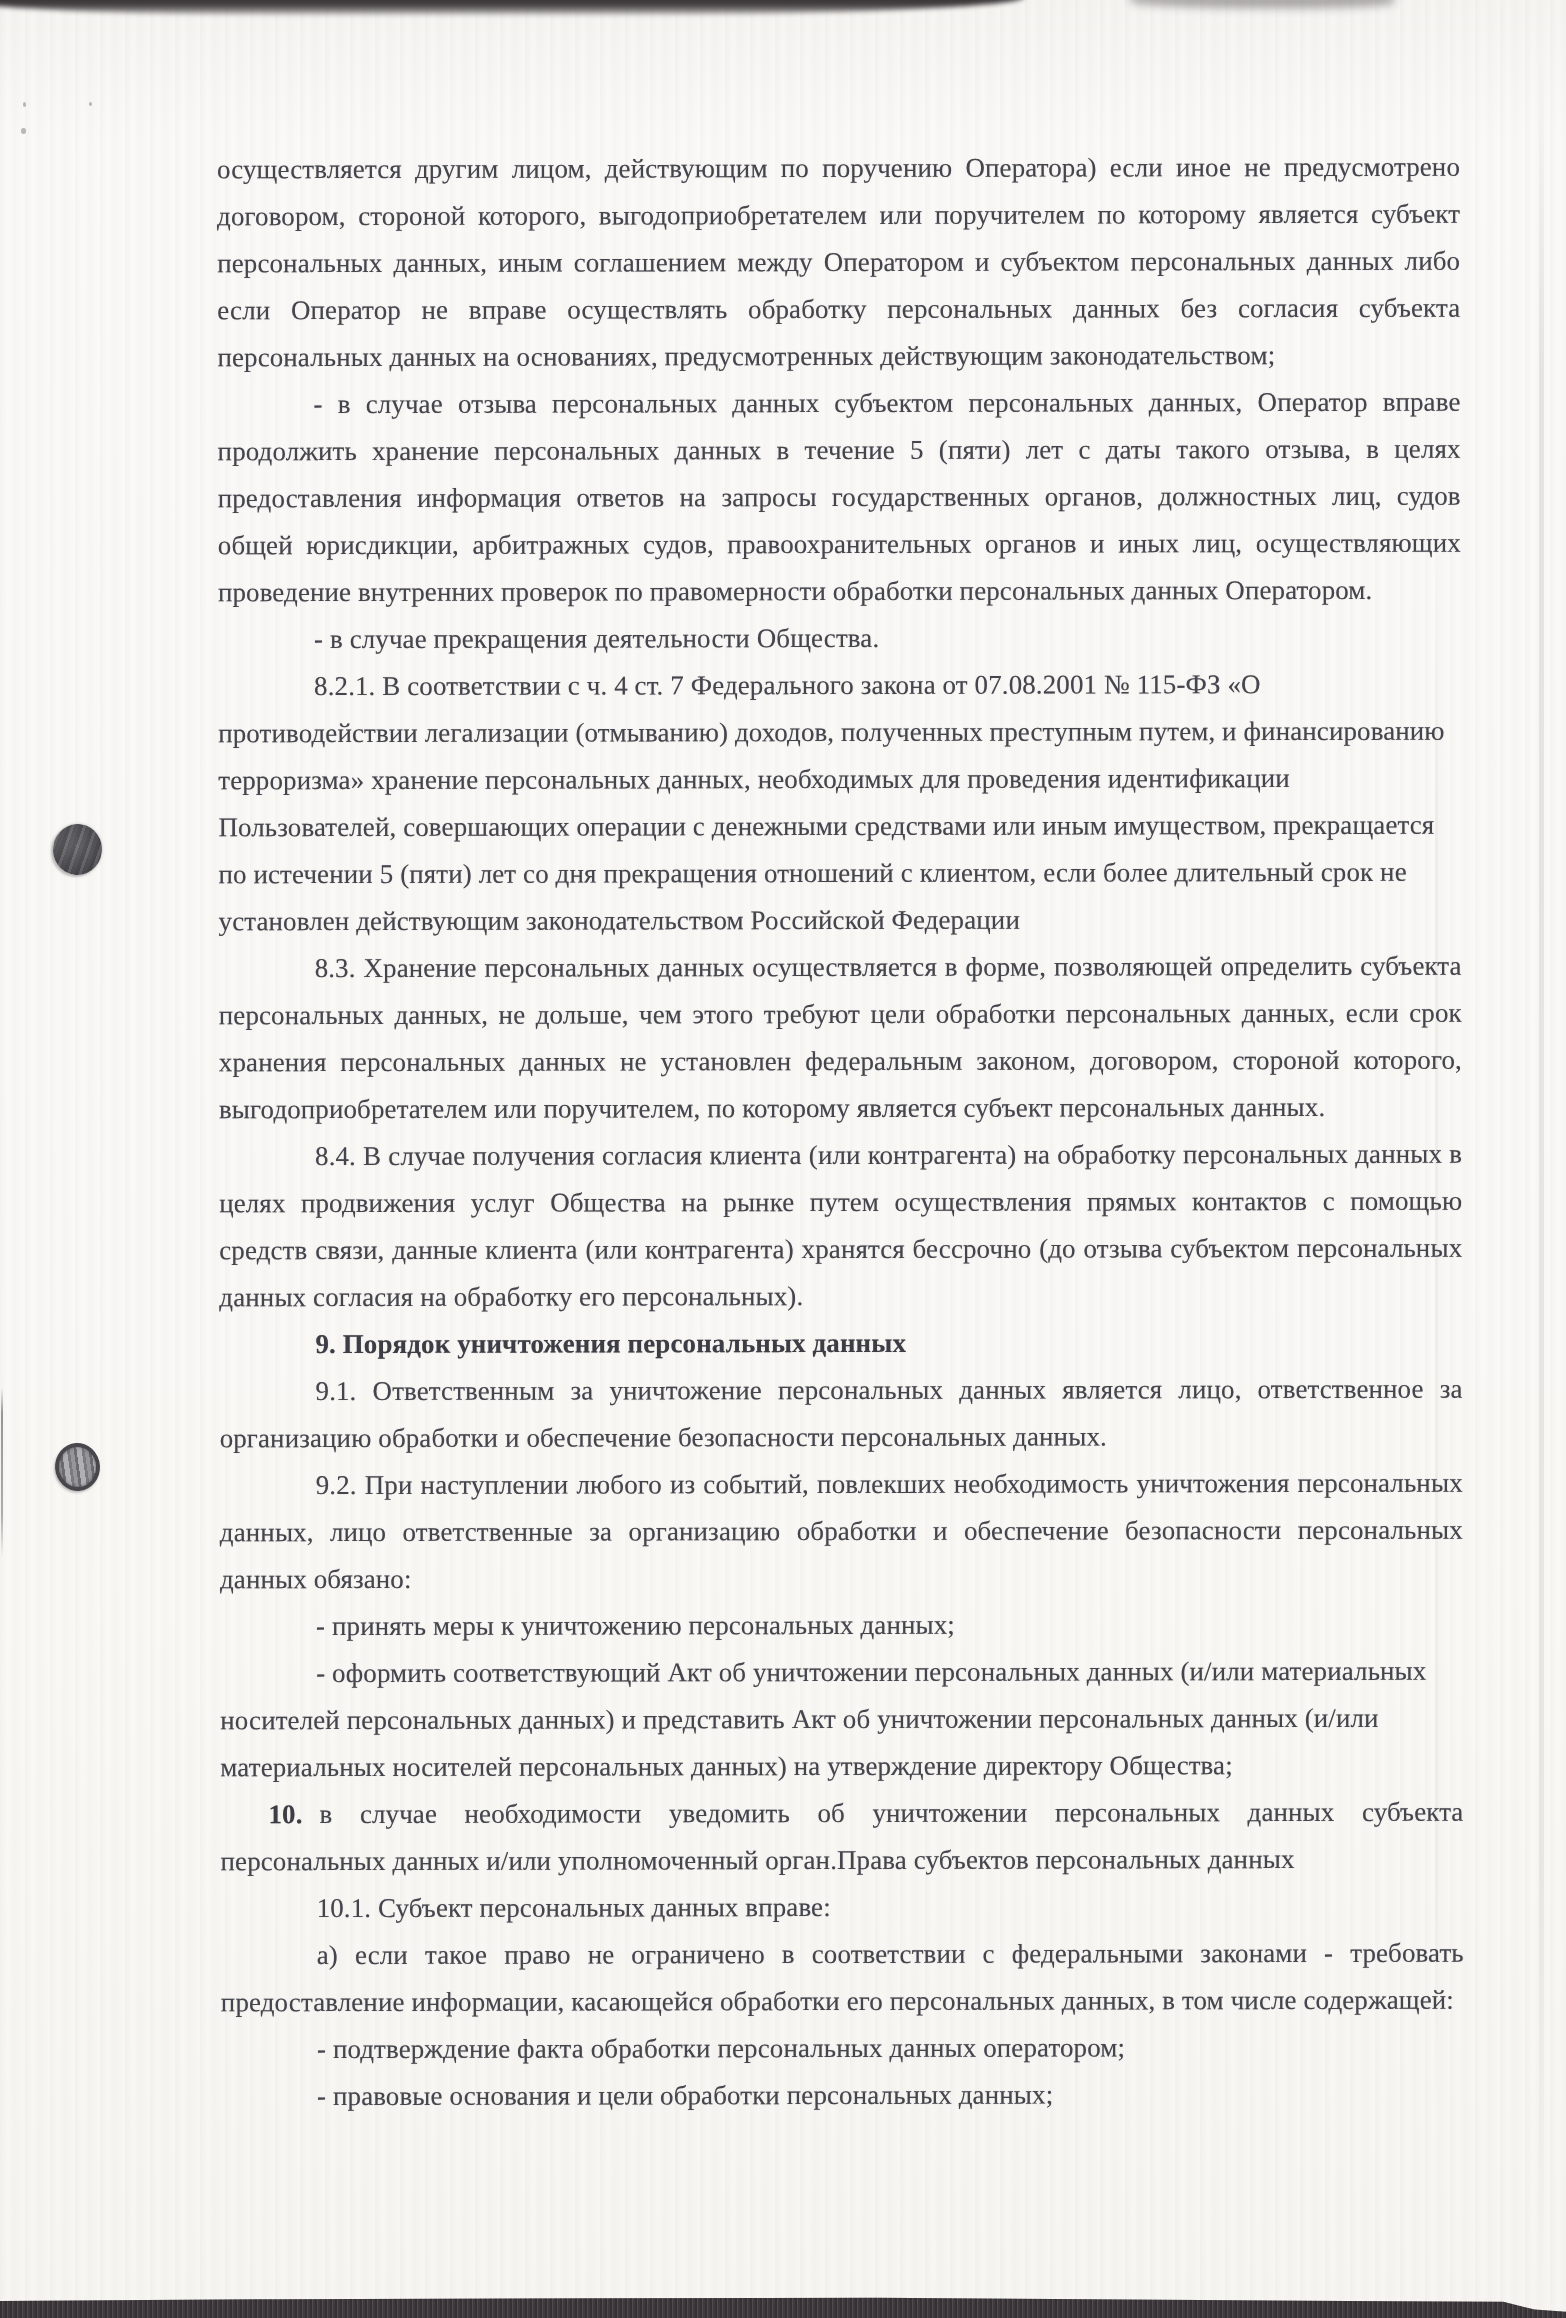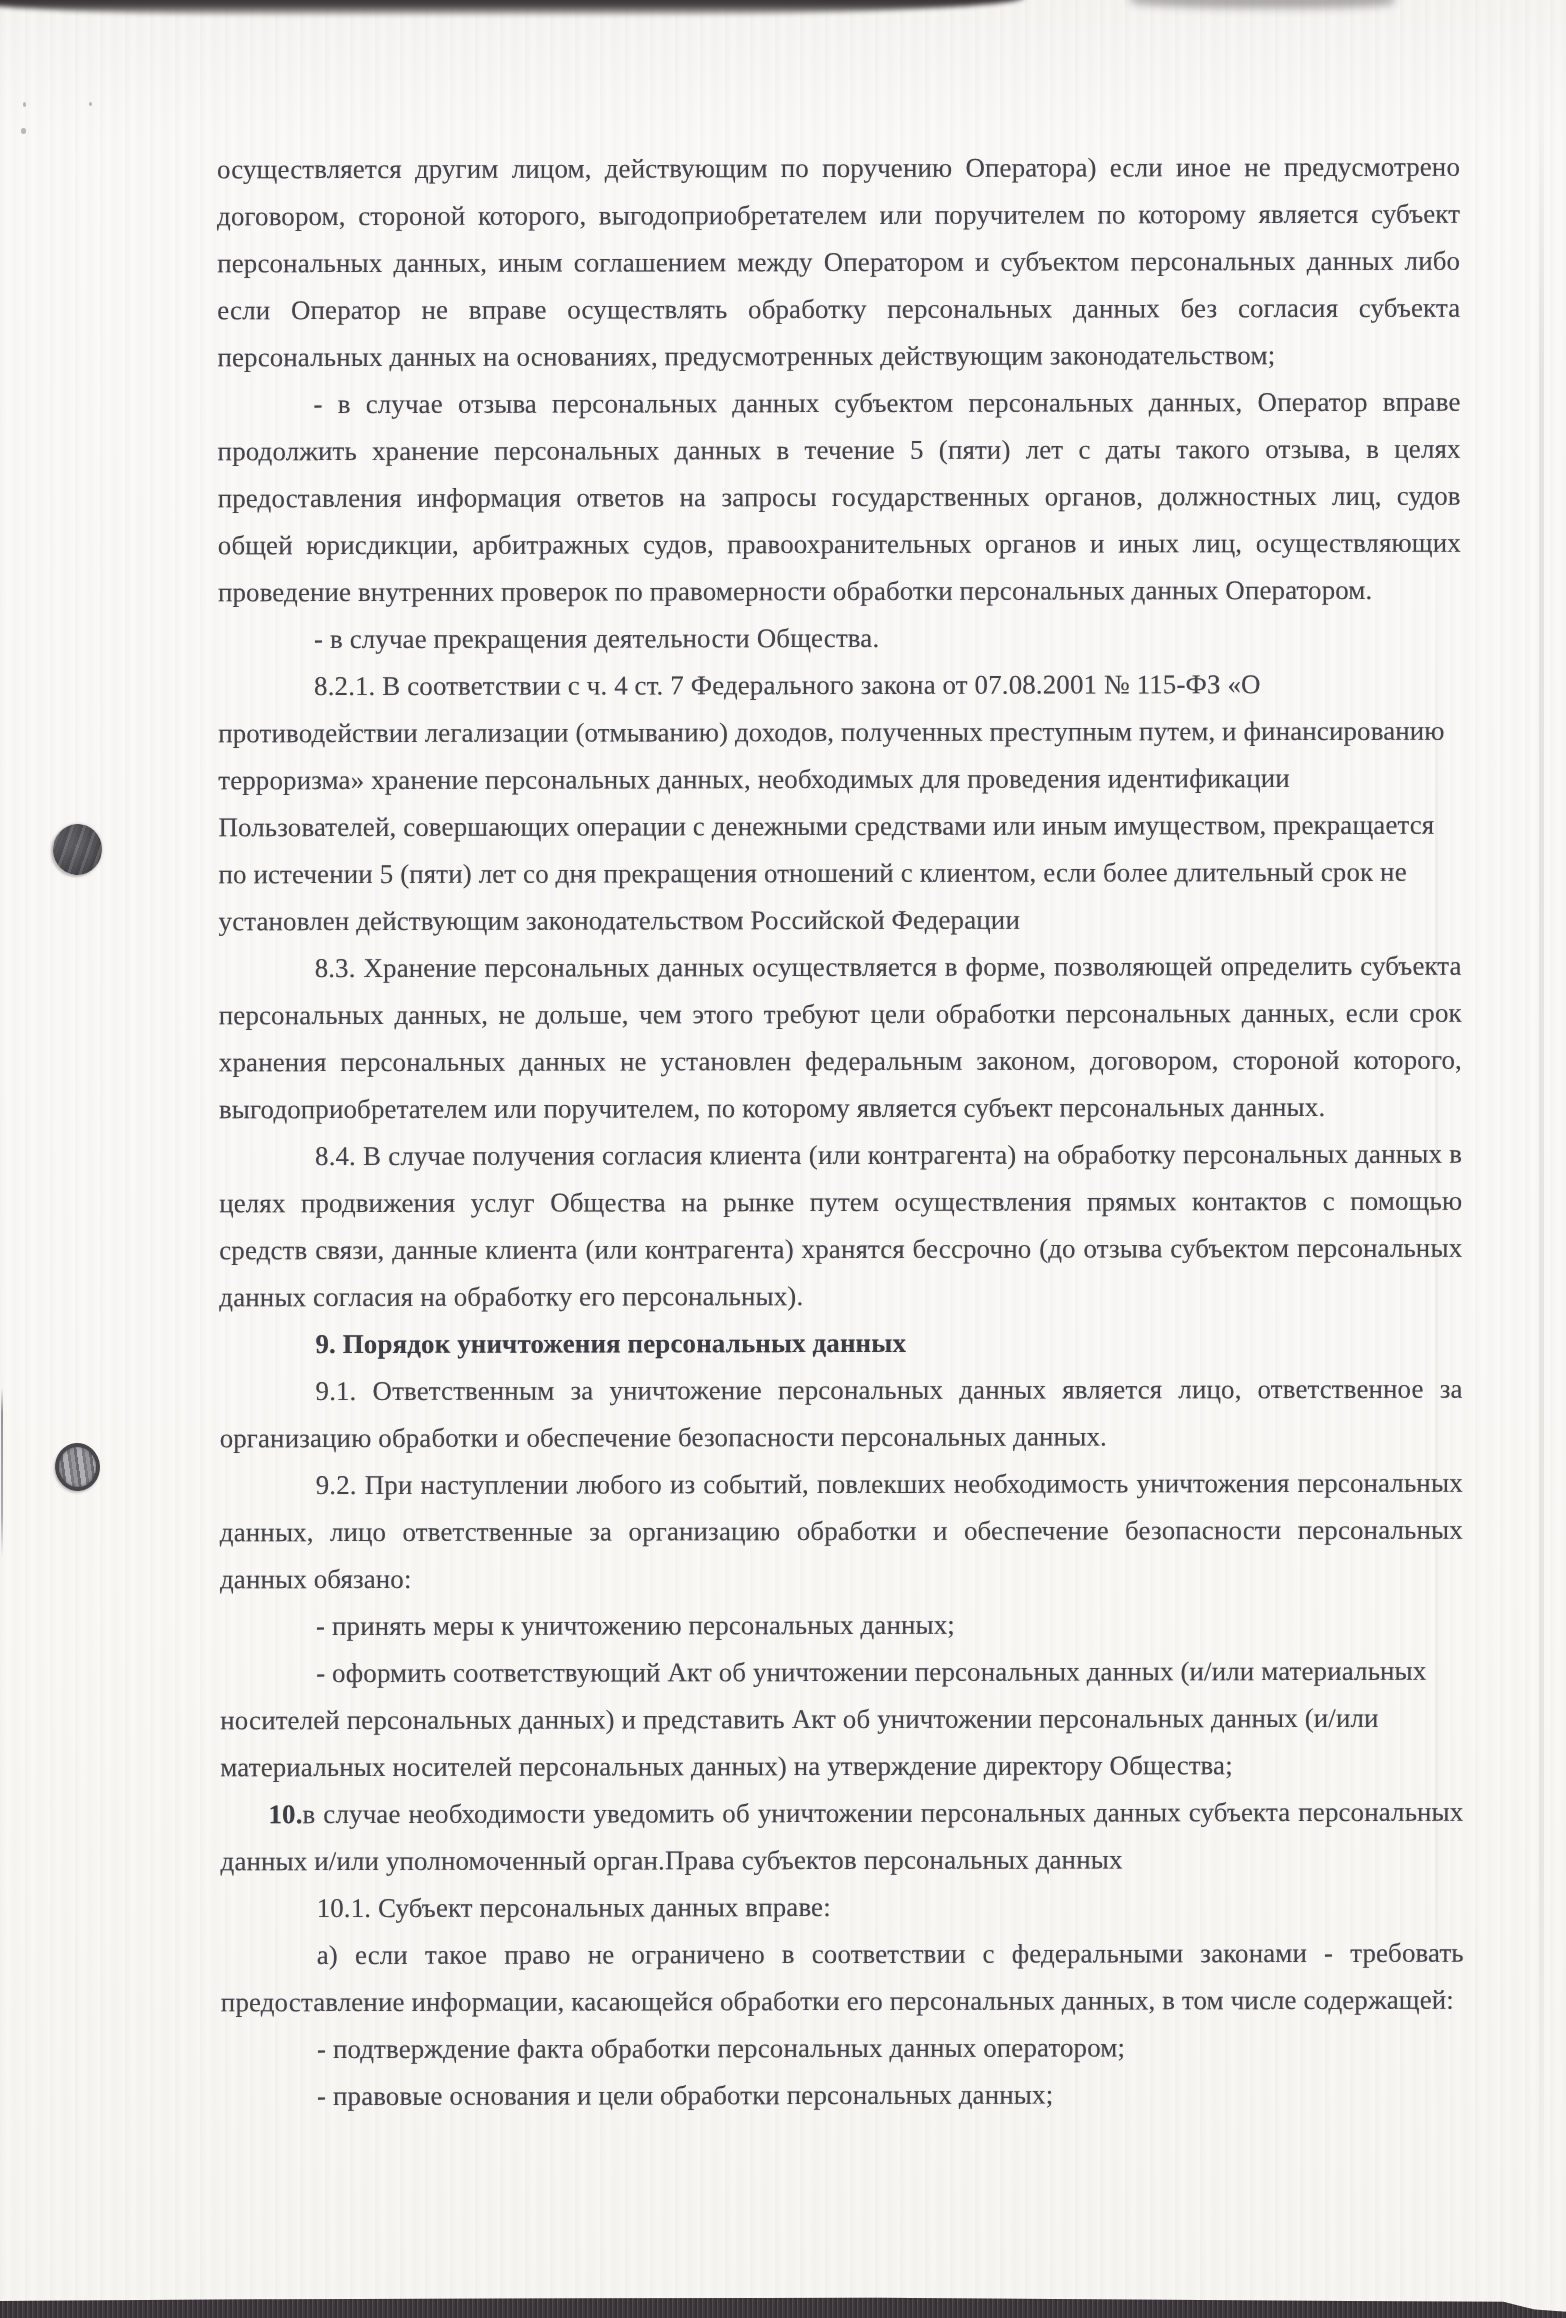--- a/index.html
+++ b/index.html
@@ -28,21 +28,21 @@
     text-shadow:0 0 0.9px rgba(69,69,77,0.42);
     z-index:2;
     transform:rotate(-0.12deg);
   }
   .textblock p { margin:0; }
   .just   { text-align:justify; }
   .leftal { text-align:left; }
   .ind    { text-indent:96px; }
   .ind-sm { text-indent:48px; }
   .bold   { font-weight:bold; color:#3d3d45; }
-  .clause-num { font-weight:bold; color:#3d3d45; }
+  .clause-num { font-weight:bold; color:#3d3d45; margin-right:17px; }
   
   .top-band {
     position:absolute; top:-9px; left:-22.5px;
     width:1046px; height:25px;
     background:linear-gradient(180deg,#343133 0%, #403c3e 55%, rgba(90,86,88,0.55) 85%, rgba(120,116,118,0) 100%);
     border-radius:0 0 46% 38% / 0 0 19px 14.6px;
     filter:blur(2.8px);
     z-index:3;
   }
   .top-band2 {

